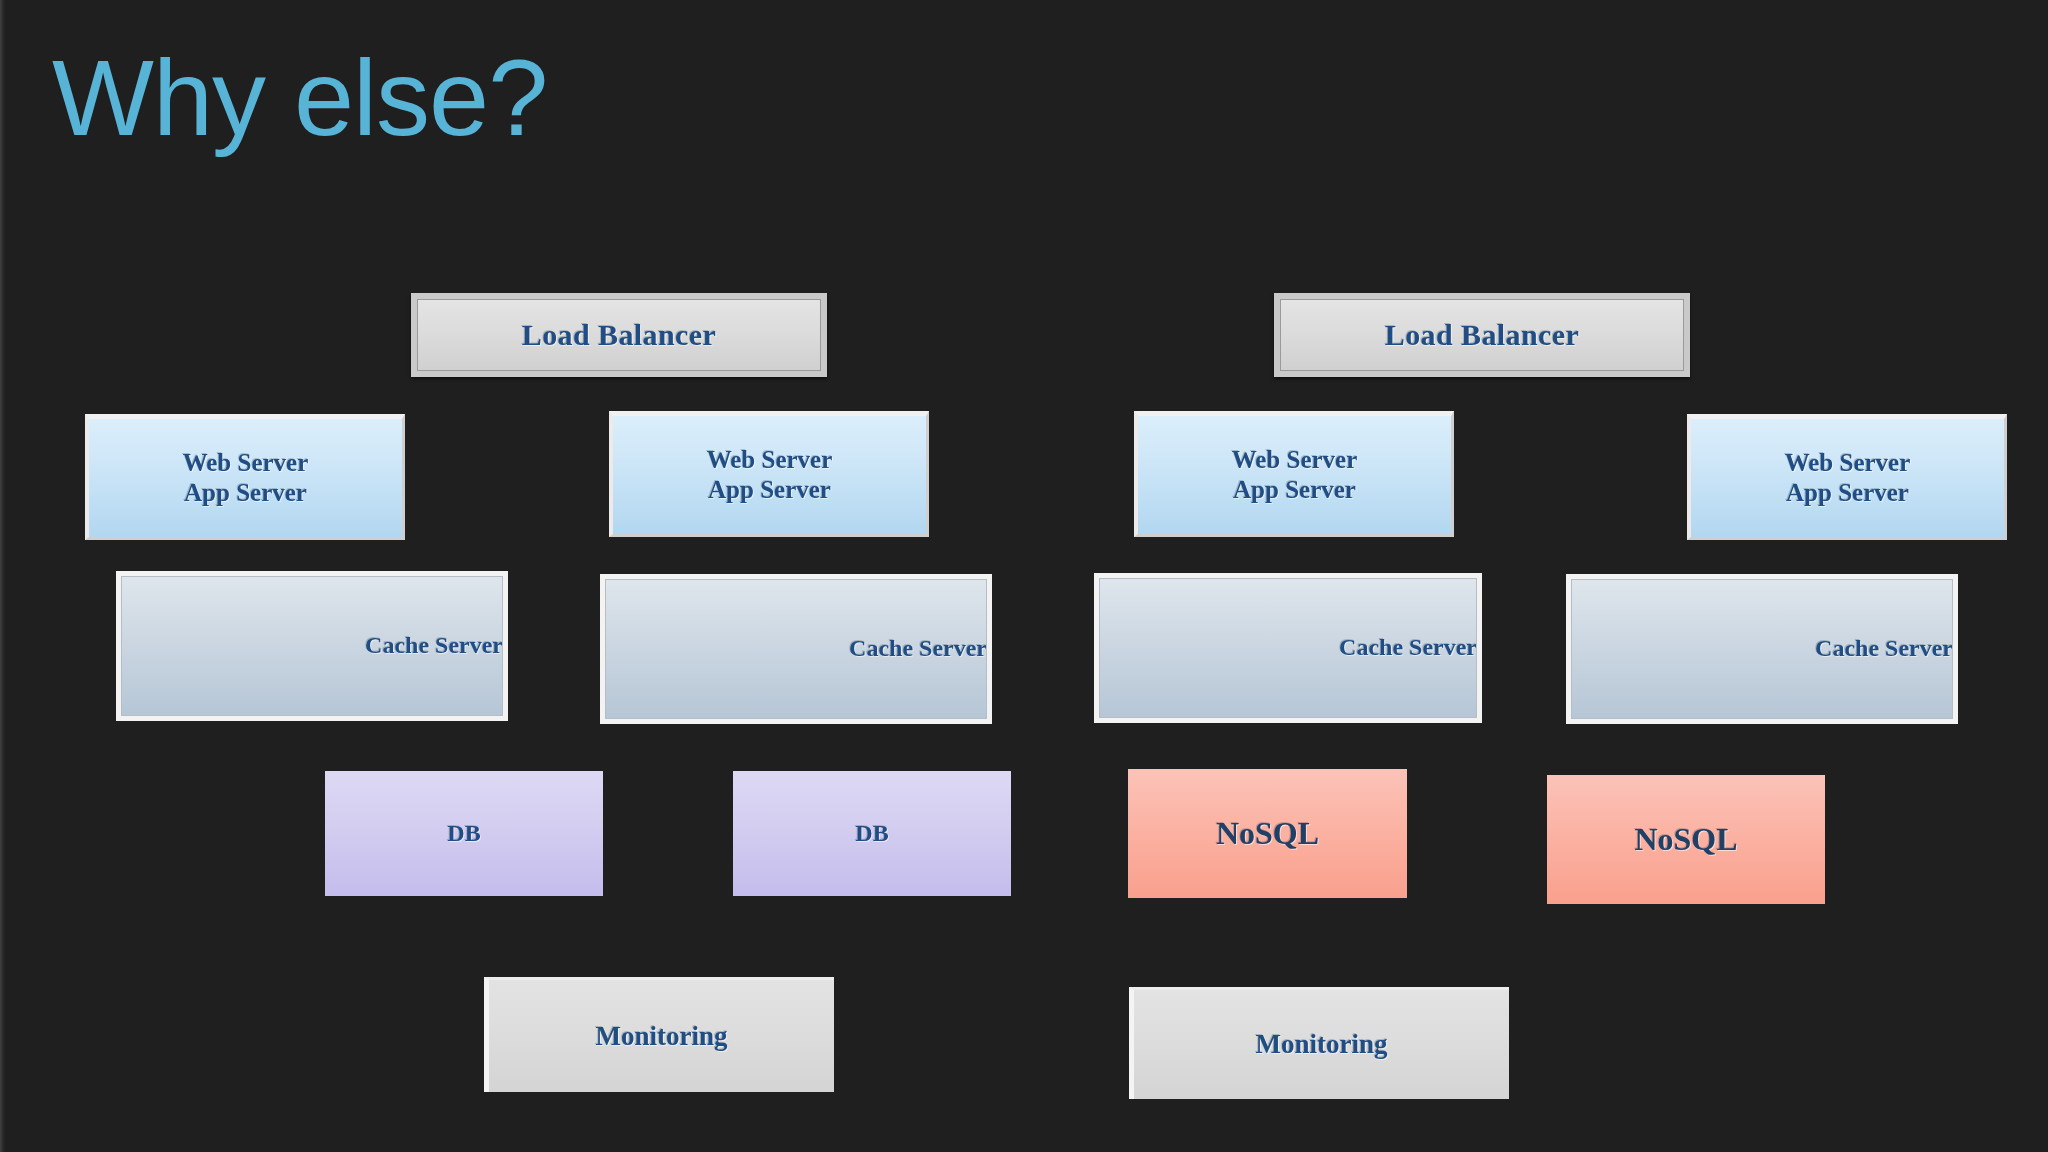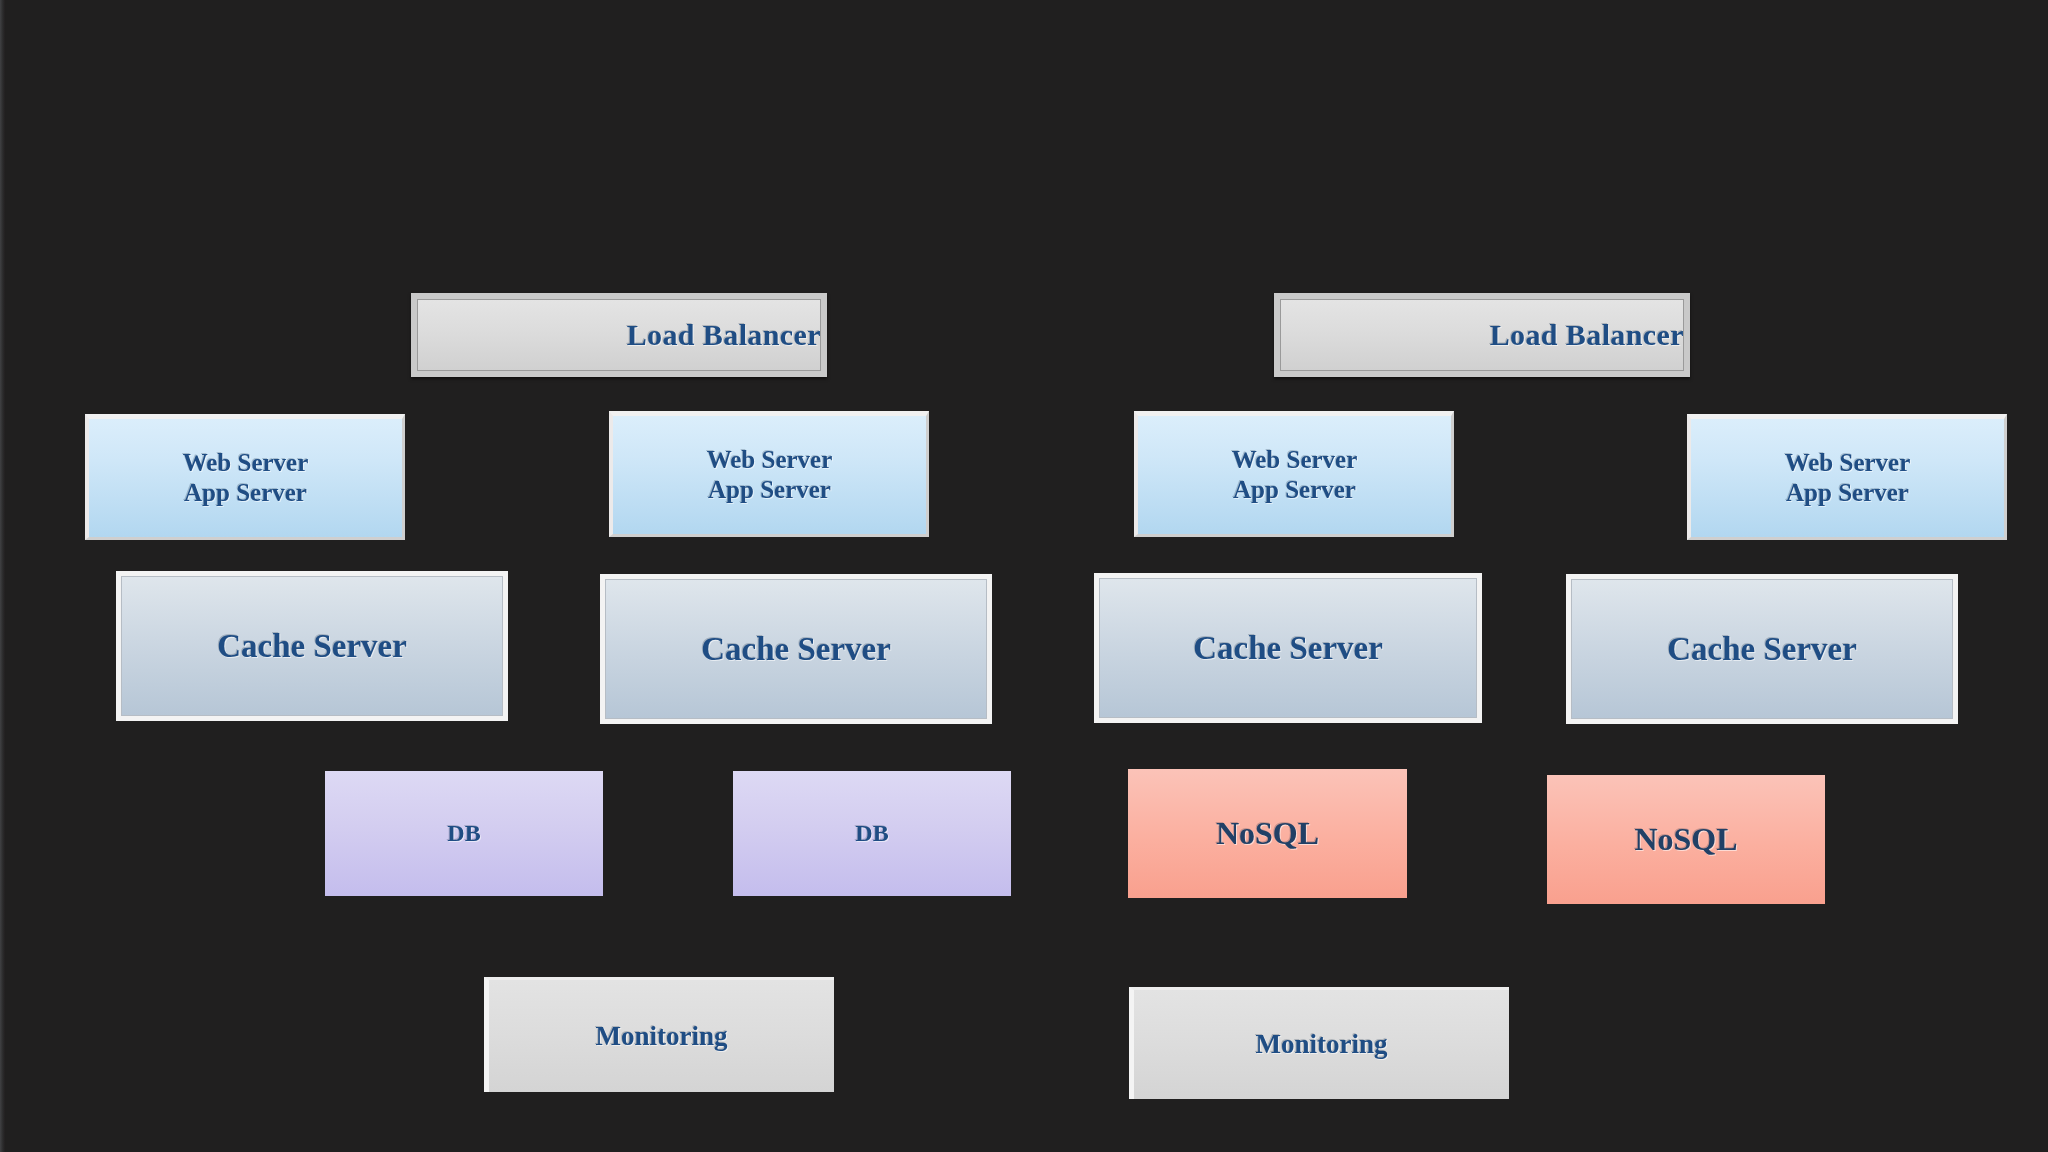--- a/index.html
+++ b/index.html
@@ -52,41 +52,41 @@
 
   
   .node.lb {
     background: linear-gradient(180deg,#e4e4e4 0%, #dcdcdc 45%, #d0d0d0 100%);
     border: 6px solid #c9c9c9;
     outline: 1px solid #9a9a9a;
     outline-offset: -7px;
     box-shadow: 0 2px 3px rgba(0,0,0,.55);
     font-size: 30px;
     letter-spacing: .4px;
-    justify-content: flex-end;
   }
 
   
   .node.web {
     background: linear-gradient(180deg,#dbeefb 0%, #cfe7f8 35%, #b2d7f0 100%);
     border-top: 5px solid #f1f1f1;
     border-left: 4px solid #eceaea;
     border-right: 3px solid #cfcfcf;
     border-bottom: 3px solid #cfcfcf;
     font-size: 25px;
     text-align: center;
   }
 
   
   .node.cache {
     background: linear-gradient(180deg,#dfe6ec 0%, #ccd7e2 45%, #b6c6d6 100%);
     border: 5px solid #f3f3f3;
     outline: 1px solid #b6bdc5;
     outline-offset: -6px;
-    font-size: 33px;
+    font-size: 24px;
+    justify-content: flex-end;
   }
 
   
   .node.db {
     background: linear-gradient(180deg,#ddd9f4 0%, #d3cdf0 45%, #c4bded 100%);
     border: 0;
     font-size: 24px;
   }
 
   
@@ -107,20 +107,21 @@
   }
   .node .line { display:block; }
 </style>
 </head>
 <body>
 
 <div id="slide">
 
   <div id="left-edge-strip"></div>
 
+  <div id="slide-title">Why else?</div>
 
   <div id="diagram">
       <div class="node lb" style="left: 411px; top: 293px; width: 416px; height: 84px;">
         <span>Load Balancer</span>
       </div>
       <div class="node lb" style="left: 1274px; top: 293px; width: 416px; height: 84px;">
         <span>Load Balancer</span>
       </div>
       <div class="node web" style="left: 85px; top: 414px; width: 320px; height: 126px;">
         <div>

